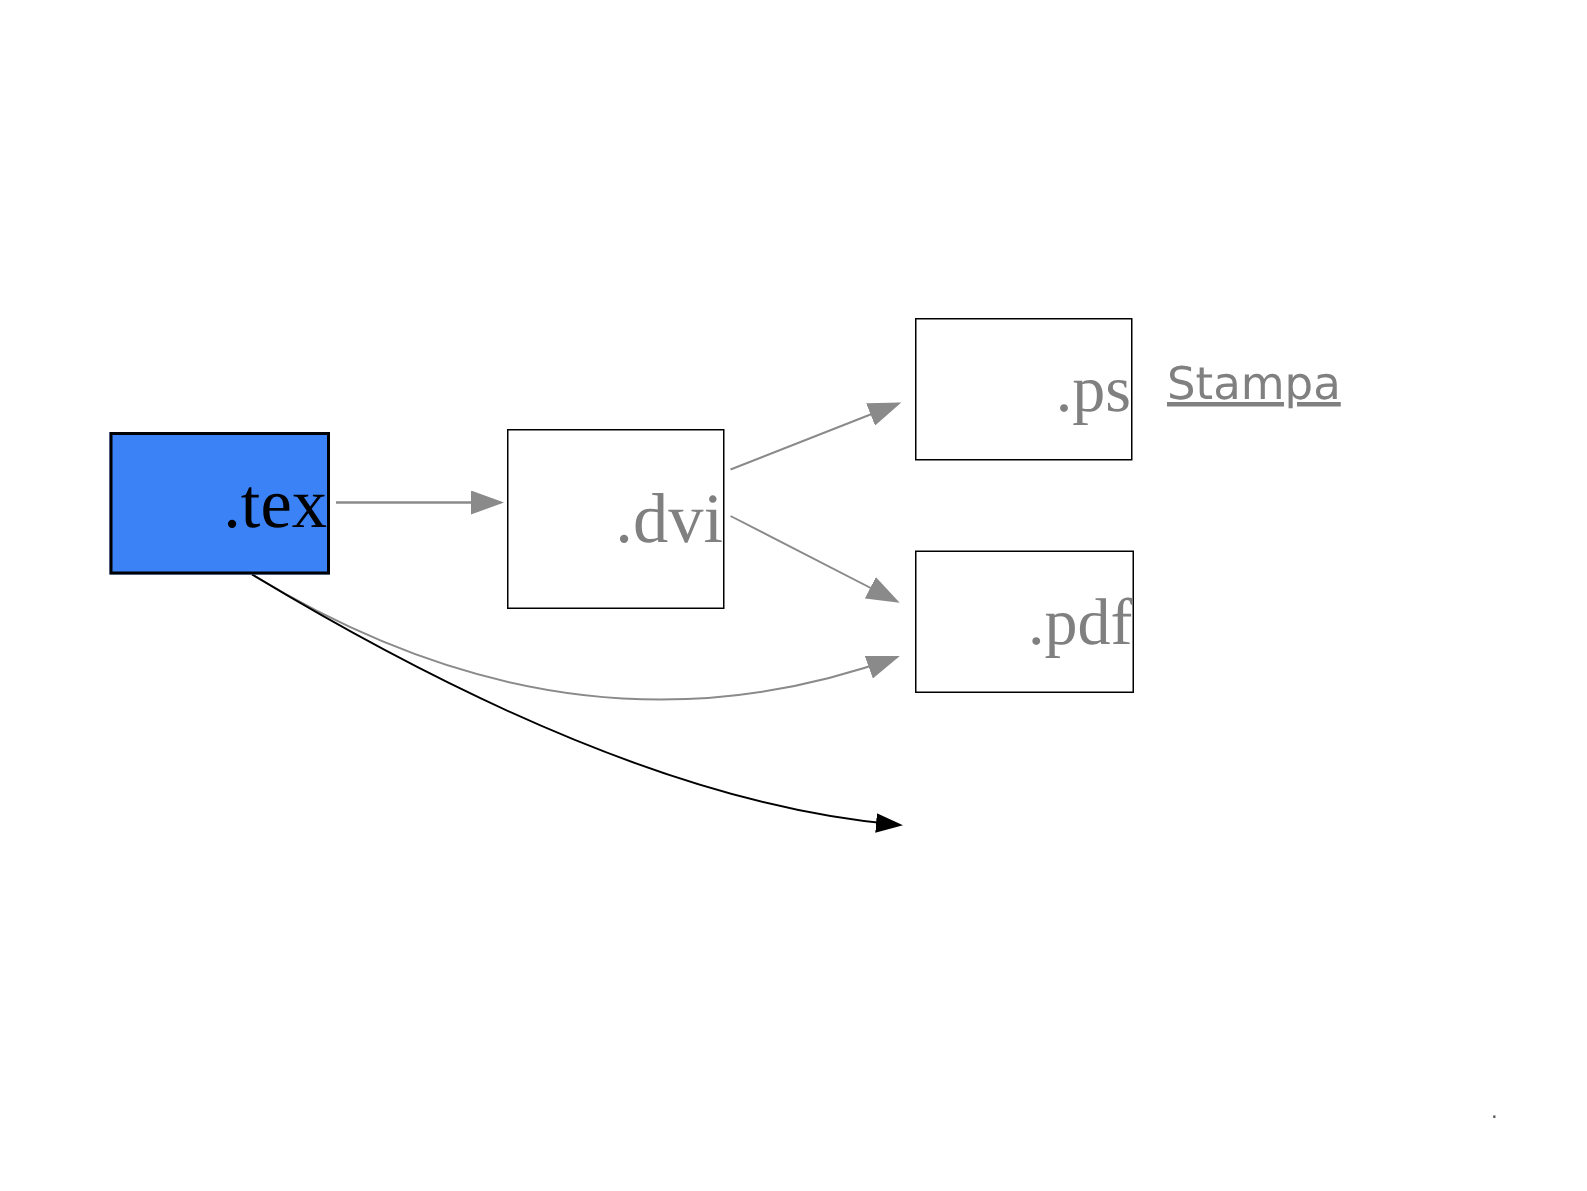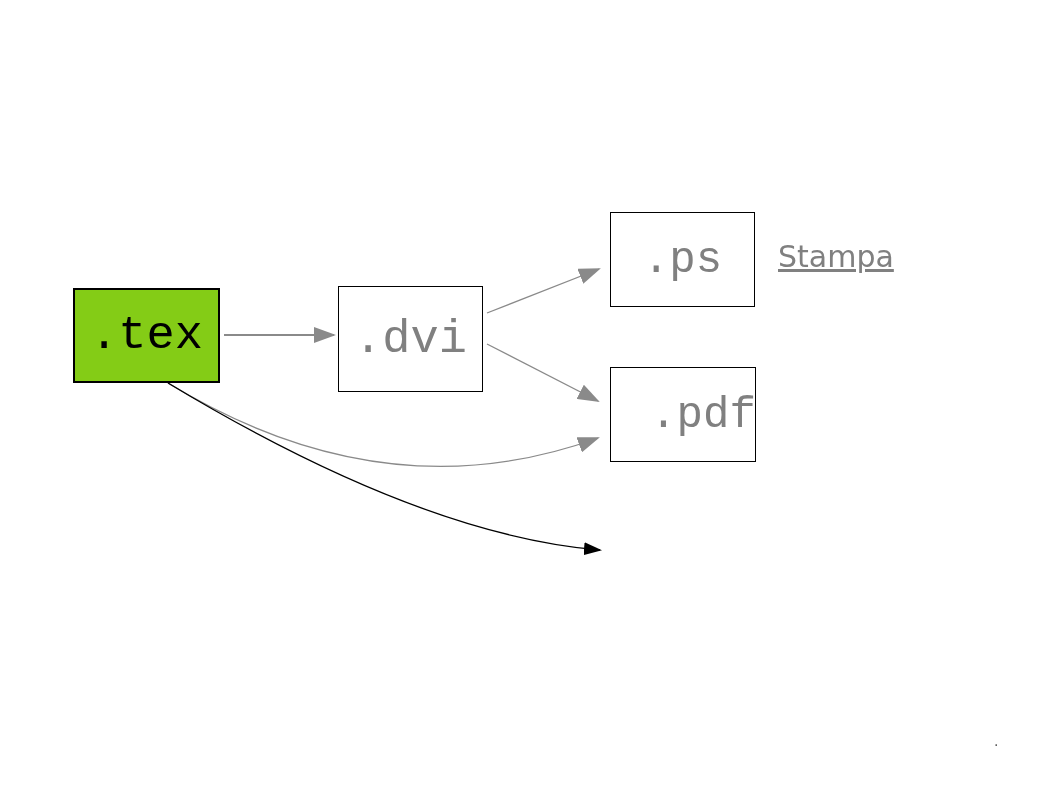--- a/index.html
+++ b/index.html
@@ -17,36 +17,36 @@
   }
   #edges {
     position: absolute;
     left: 0; top: 0;
     width: 1058px; height: 794px;
   }
   .node {
     position: absolute;
     display: flex;
     align-items: center;
-    justify-content: center;
-    font-family: Liberation Mono, monospace;
+    justify-content: flex-end;
+    font-family: Liberation Serif, serif;
     box-sizing: border-box;
     background: #ffffff;
     border: 1.4px solid #000000;
     color: #808080;
     font-size: 44px;
     white-space: nowrap;
   }
   .node.highlight {
-    background: #84cc16;
+    background: #3b82f6;
     border: 2px solid #000000;
     color: #000000;
   }
   .node-tex  { left: 73px;  top: 288px; width: 147px; height: 95px; font-size: 47px; }
-  .node-dvi  { left: 338px; top: 286px; width: 145px; height: 106px; font-size: 47px; }
+  .node-dvi  { left: 338px; top: 286px; width: 145px; height: 120px; font-size: 47px; }
   .node-ps   { left: 610px; top: 212px; width: 145px; height: 95px; }
   .node-pdf  { left: 610px; top: 367px; width: 146px; height: 95px; padding-left: 40px; }
   .node-html { left: 609px; top: 498px; width: 146px; height: 96px; }
   .annotation {
     position: absolute;
     color: #808080;
     font-size: 30px;
     line-height: 38px;
   }
   .annotation-ps  { left: 778px; top: 238px; width: 260px; text-decoration: underline; }

